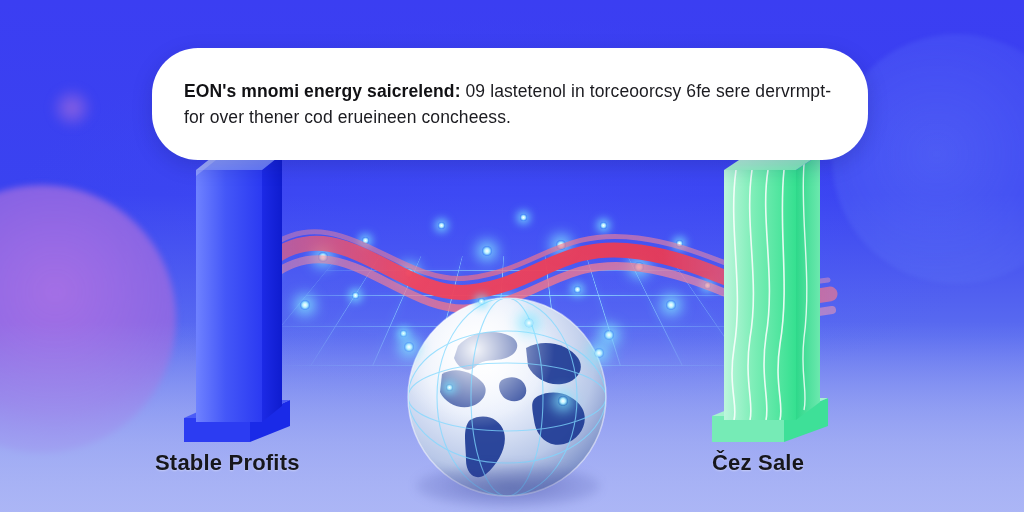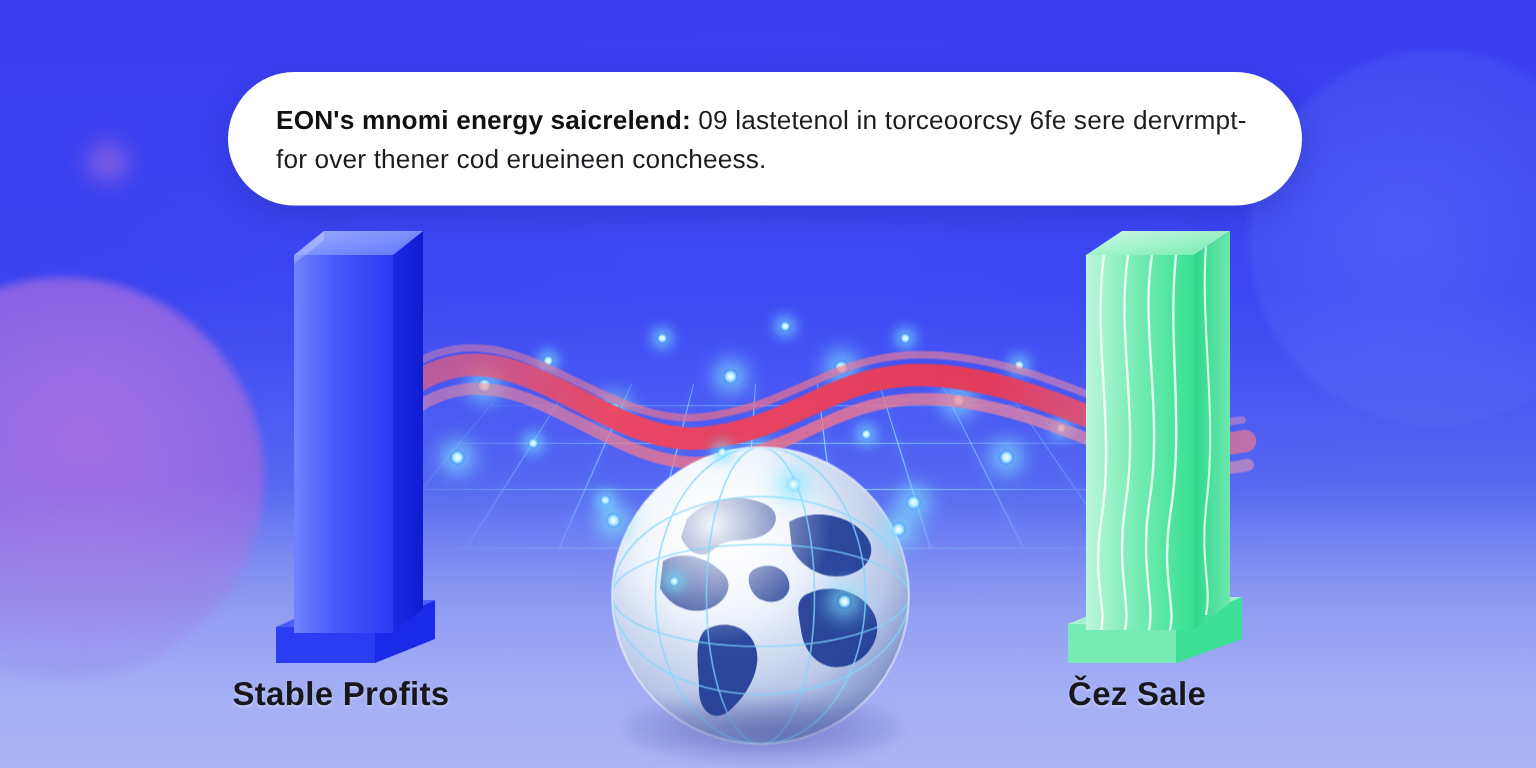--- a/index.html
+++ b/index.html
@@ -75,21 +75,21 @@
   }
 
   
   .bar{position:absolute;}
 
   .bar-blue{left:178px;top:150px;width:118px;height:292px;}
   .bar-green{left:708px;top:148px;width:126px;height:294px;}
 
   
   .callout{
-    position:absolute;left:152px;top:48px;width:716px;height:89px;
+    position:absolute;left:152px;top:48px;width:716px;height:112px;
     background:#ffffff;border-radius:46px;
     box-shadow:0 6px 20px rgba(20,25,110,0.22);
     display:flex;align-items:center;
   }
   .callout-text{
     padding:0 32px;
     font-size:17.5px;line-height:26px;color:#1b1b20;
     letter-spacing:0.1px;
   }
   .callout-text .lead{font-weight:bold;color:#111114;}

